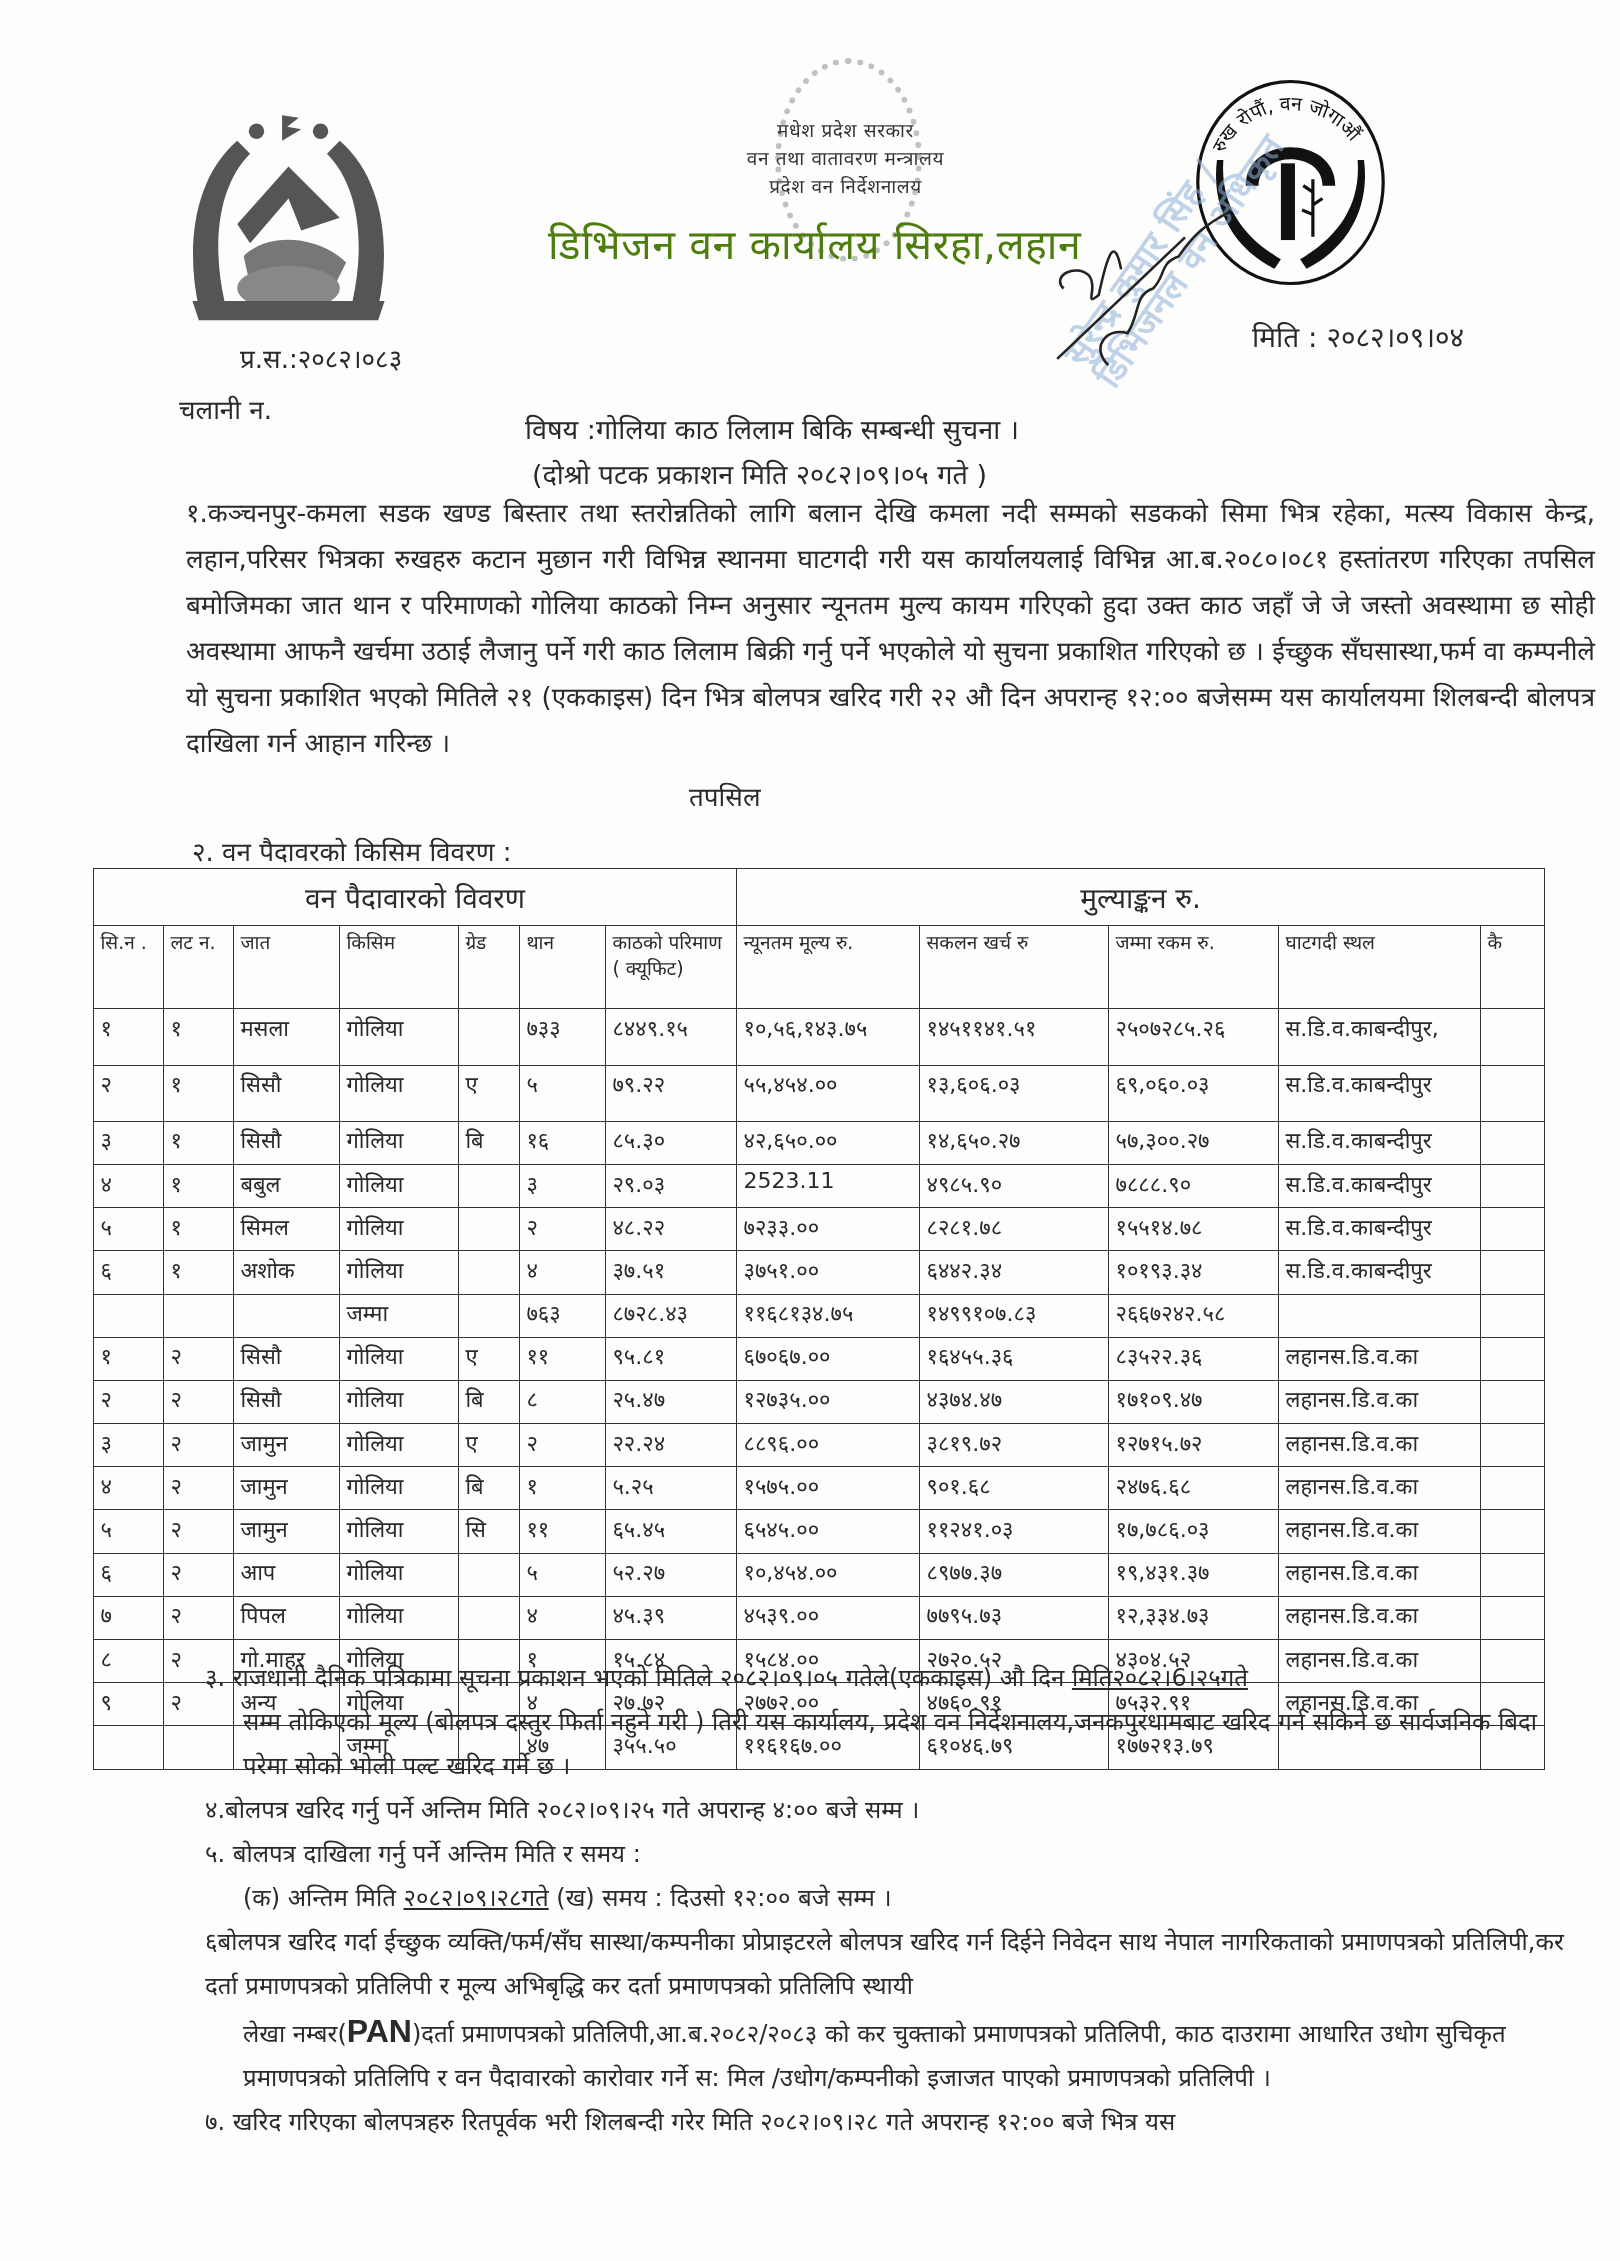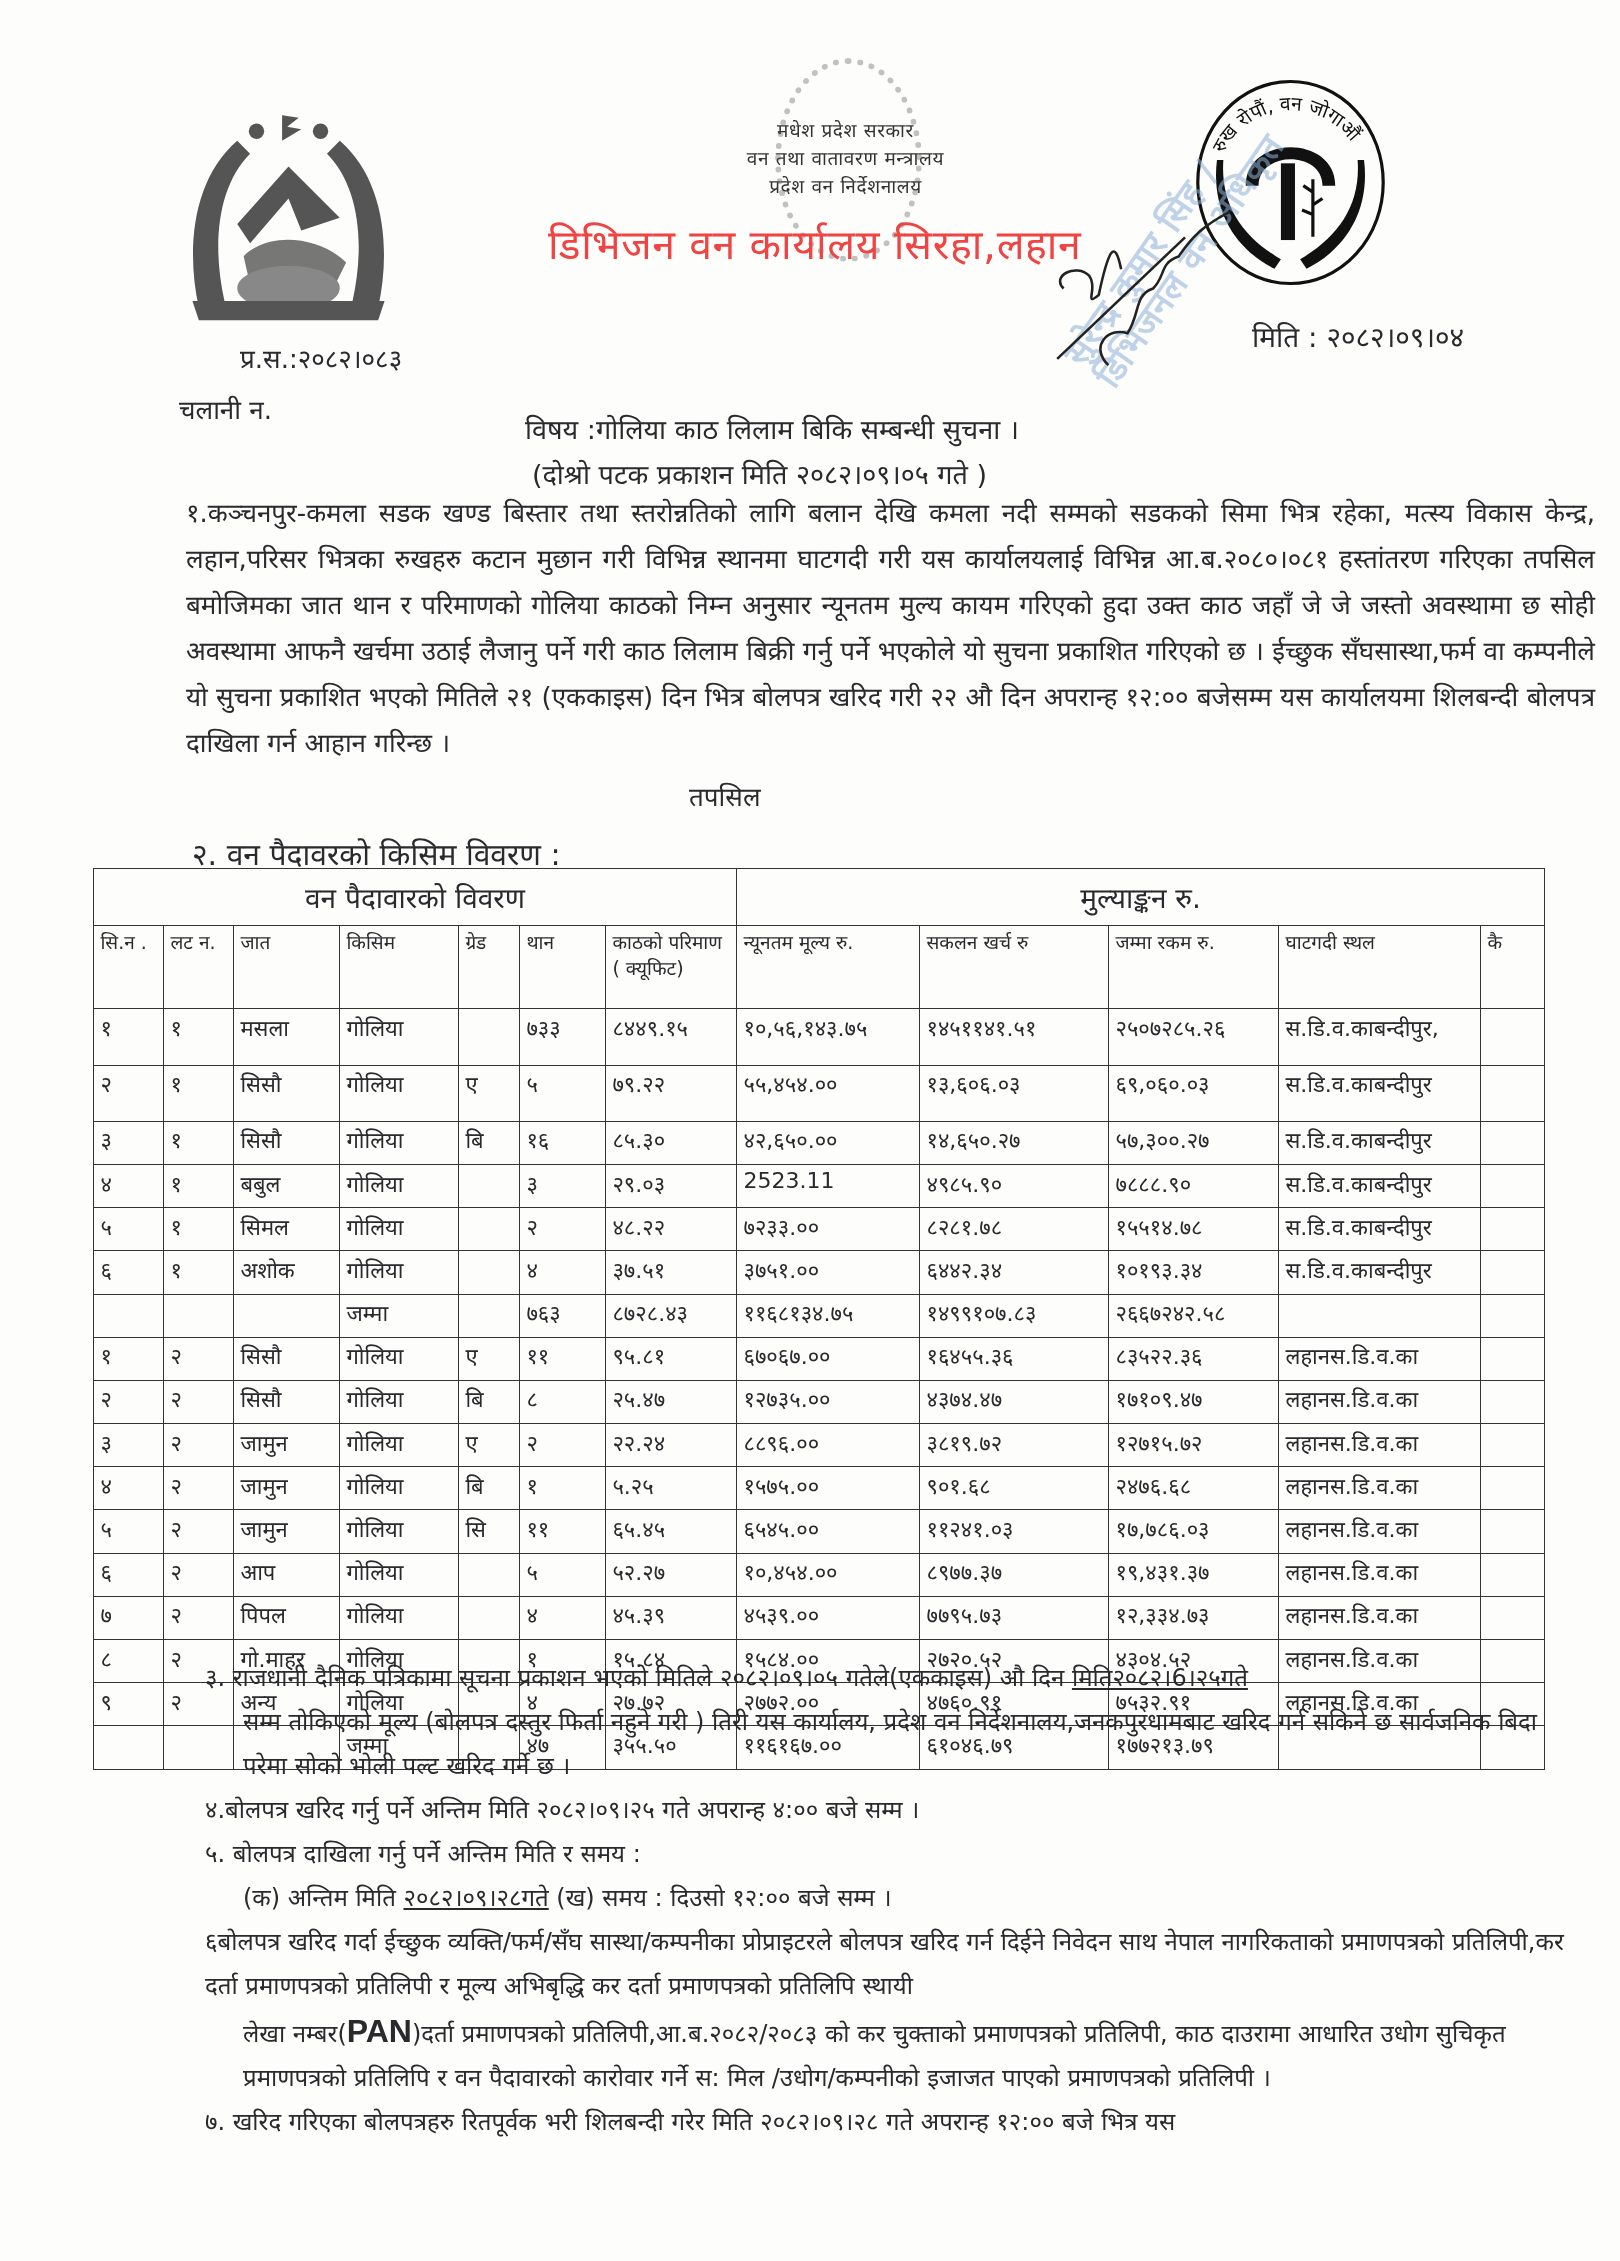--- a/index.html
+++ b/index.html
@@ -5,32 +5,32 @@
   html, body { margin:0; padding:0; }
   body { width:1620px; height:2261px; background:#fdfdfb; position:relative; overflow:hidden;
          font-family:"DejaVu Sans", sans-serif; color:#2a2a2e; }
   .abs { position:absolute; }
   .emblem { left:173px; top:96px; width:231px; height:237px; }
   .logo { left:1185px; top:77px; width:211px; height:211px; }
   .stamp { left:666px; top:58px; width:359px; height:192px; text-align:center; color:#333; }
   .stamp div { font-size:19px; line-height:1.2; margin-top:5.1px; letter-spacing:0.6px; }
   .stamp .ring { position:absolute; left:109px; top:0; width:135px; height:192px; border:6.4px dotted #555;
                  border-radius:50%; opacity:.35; }
-  .office-title { left:548px; top:215px; font-size:41px; color:#ef4444; letter-spacing:0.6px; }
+  .office-title { left:548px; top:215px; font-size:41px; color:#4d7c0f; letter-spacing:0.6px; }
   .blue-stamp { left:1038px; top:173px; width:359px; height:141px; transform:rotate(-55deg);
                 color:#8fb0d8; font-size:35px; opacity:.55; line-height:1.1; font-weight:bold; }
   .signature { left:1038px; top:199px; width:211px; height:179px; }
   .ref-no { left:240px; top:340px; font-size:26px;text-align:center; }
   .chalani { left:179px; top:391px; font-size:26px; }
   .date-line { left:1252px; top:317px; font-size:28px; }
   .subject { left:525px; top:410px; font-size:27px; }
   .subsubject { left:532px; top:455px; font-size:27px; }
   .para { left:186px; top:490px; width:1409px; font-size:26px; line-height:46px; text-align:justify; }
   .tapsil { left:689px; top:778px; font-size:26px; }
-  .section2 { left:192px; top:833px; font-size:30px; }
+  .section2 { left:192px; top:833px; font-size:26px; }
   table.main { position:absolute; left:93px; top:868px; width:1451px; border-collapse:collapse;
                font-size:22px; table-layout:fixed; }
   table.main td, table.main th { border:1.3px solid #333; padding:2.6px 6.4px; vertical-align:top;
                font-weight:normal; text-align:left; }
   table.main th.group { font-size:28px; text-align:center; height:51px; vertical-align:middle; }
   table.main tr.head2 th { height:77px; font-size:19px; }
   table.main tr.body td { height:37px; }
   table.main tr.body.tall td { height:50px; }
   .notes { left:205px; top:1656px; width:1377px; font-size:24px; line-height:44px; }
   .notes p { margin:0; }

